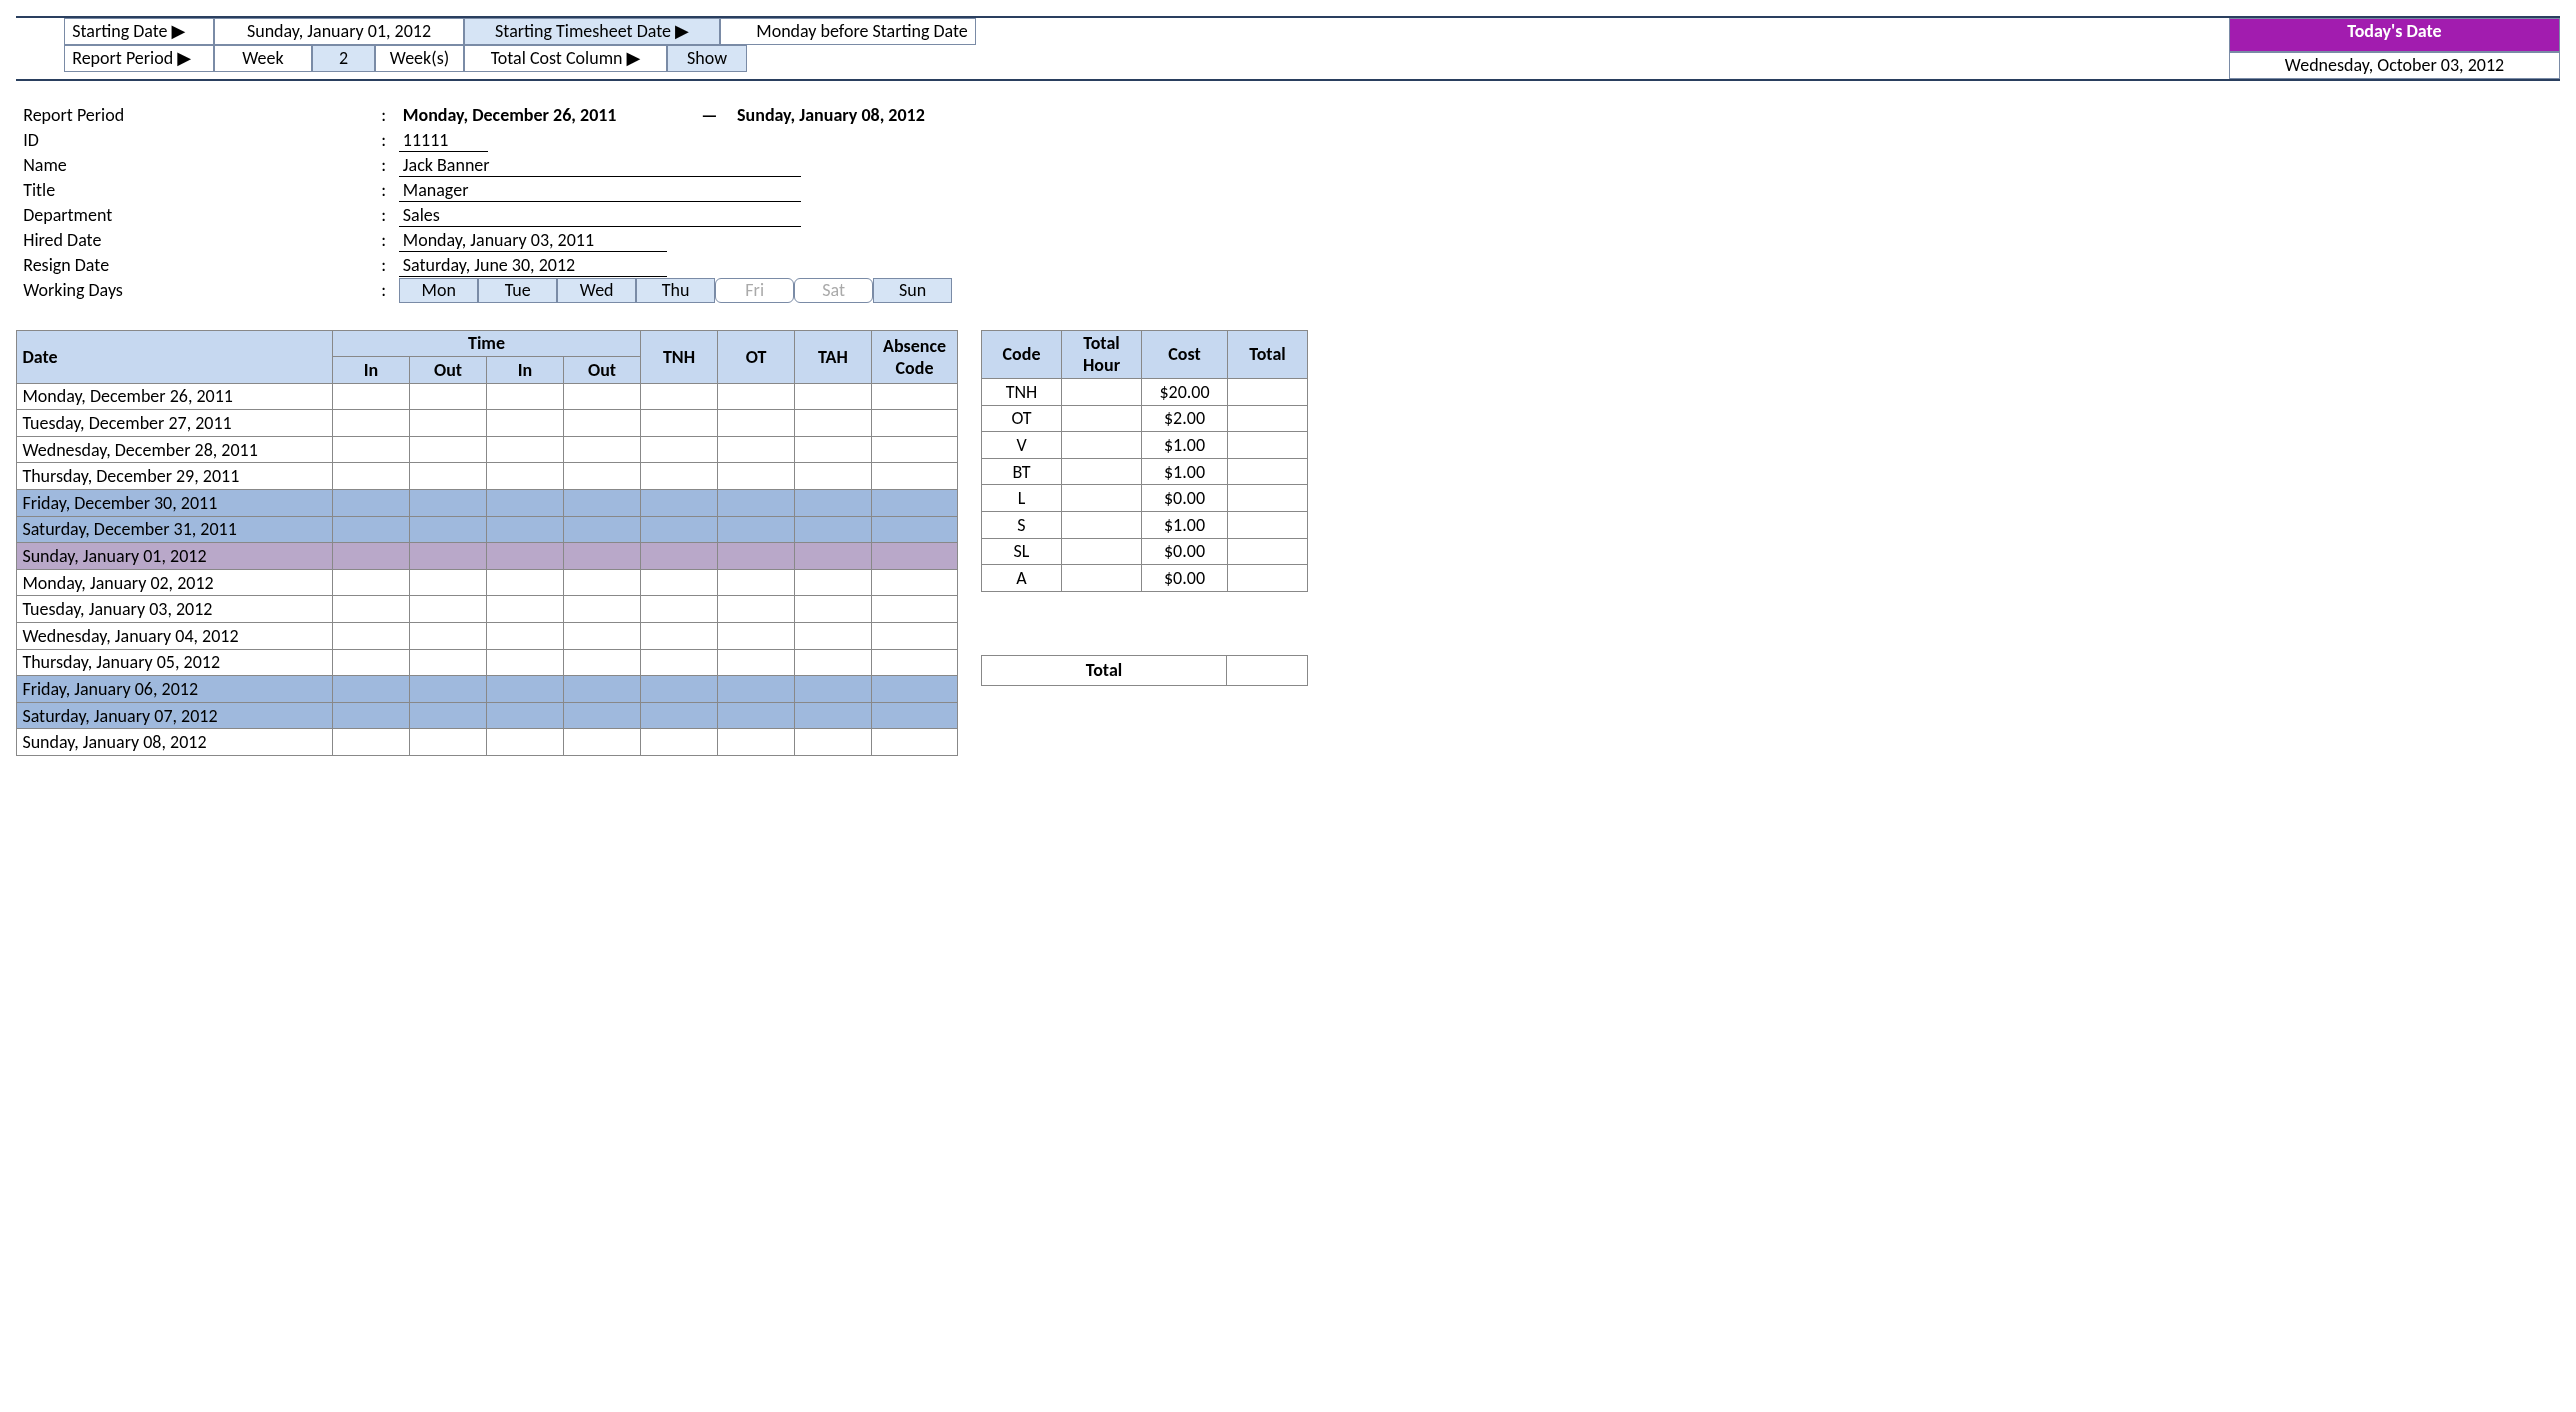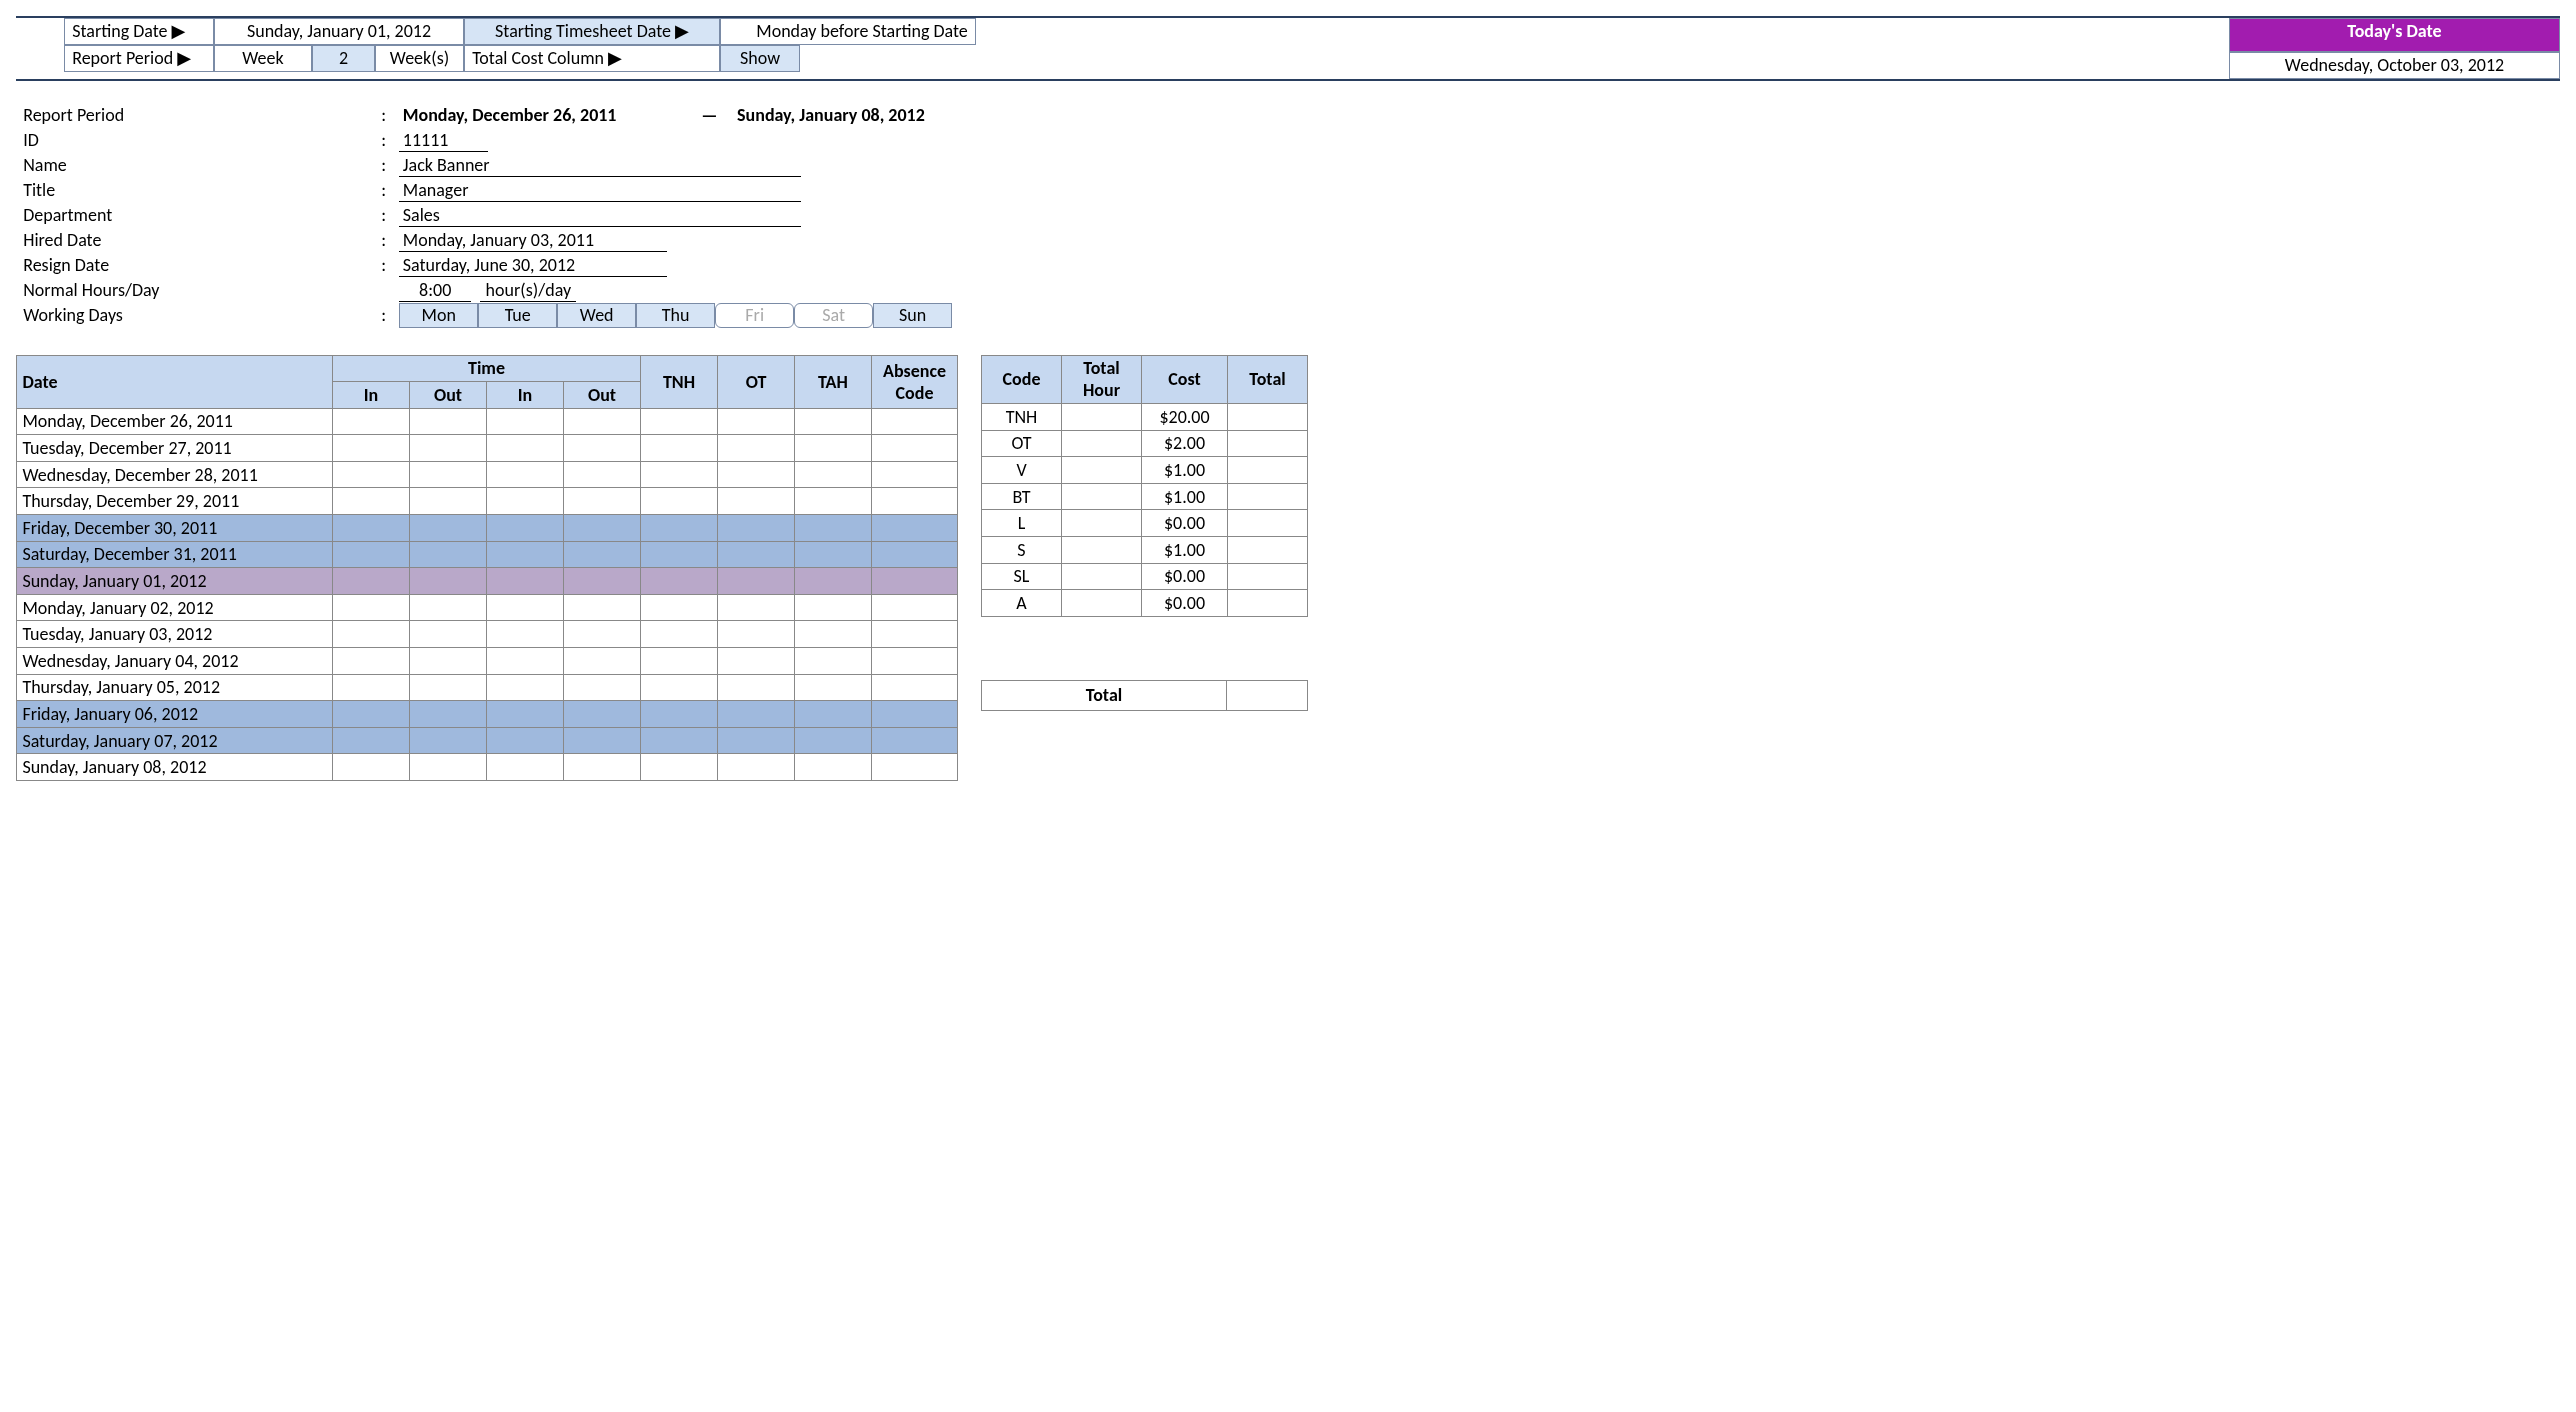--- a/index.html
+++ b/index.html
@@ -27,21 +27,21 @@
     background: #fff;
   }
   .tbox.lbl { width: 150px; }
   .trow1 .tbox:nth-child(2){ width:250px; text-align:center; background:#fff;}
   .trow1 .tbox:nth-child(3){ width:256px; text-align:center; background:#d6e4f5;}
   .trow1 .tbox:nth-child(4){ width:256px; text-align:right; background:#fff;}
 
   .trow2 .wk1{ width:98px; text-align:center;}
   .trow2 .wk2{ width:63px; text-align:center; background:#d6e4f5;}
   .trow2 .wk3{ width:89px; text-align:center;}
-  .trow2 .cc{ width:256px; }
+  .trow2 .cc{ width:203px; text-align:center;}
   .trow2 .show{ width:80px; text-align:center; background:#d6e4f5;}
 
   .top-right { margin-left: auto; width: 331px; display:flex; flex-direction:column; }
   .today-head {
     background:#a21caf; color:#fff; font-weight:bold; text-align:center;
     border:0.9px solid #7a8ba6; height:34px; line-height:25px;
   }
   .today-val {
     border:0.9px solid #7a8ba6; text-align:center; height:27px; line-height:25px;
   }
@@ -143,26 +143,20 @@
   </div>
   <div class="info-row">
     <div class="info-label">Hired Date</div>
     <div class="info-colon">:</div>
     <div class="info-val" style="min-width:268px">Monday, January 03, 2011</div>
   </div>
   <div class="info-row">
     <div class="info-label">Resign Date</div>
     <div class="info-colon">:</div>
     <div class="info-val" style="min-width:268px">Saturday, June 30, 2012</div>
-  </div>
-  <div class="info-row">
-    <div class="info-label">Normal Hours/Day</div>
-    <div class="info-colon"></div>
-    <div class="hours-val">8:00</div>
-    <div class="hours-unit">hour(s)/day</div>
   </div>
   <div class="info-row">
     <div class="info-label">Working Days</div>
     <div class="info-colon">:</div>
     <div class="days-row" id="days-row">
         <div class="daybox on">Mon</div>
         <div class="daybox on">Tue</div>
         <div class="daybox on">Wed</div>
         <div class="daybox on">Thu</div>
         <div class="daybox off">Fri</div>

